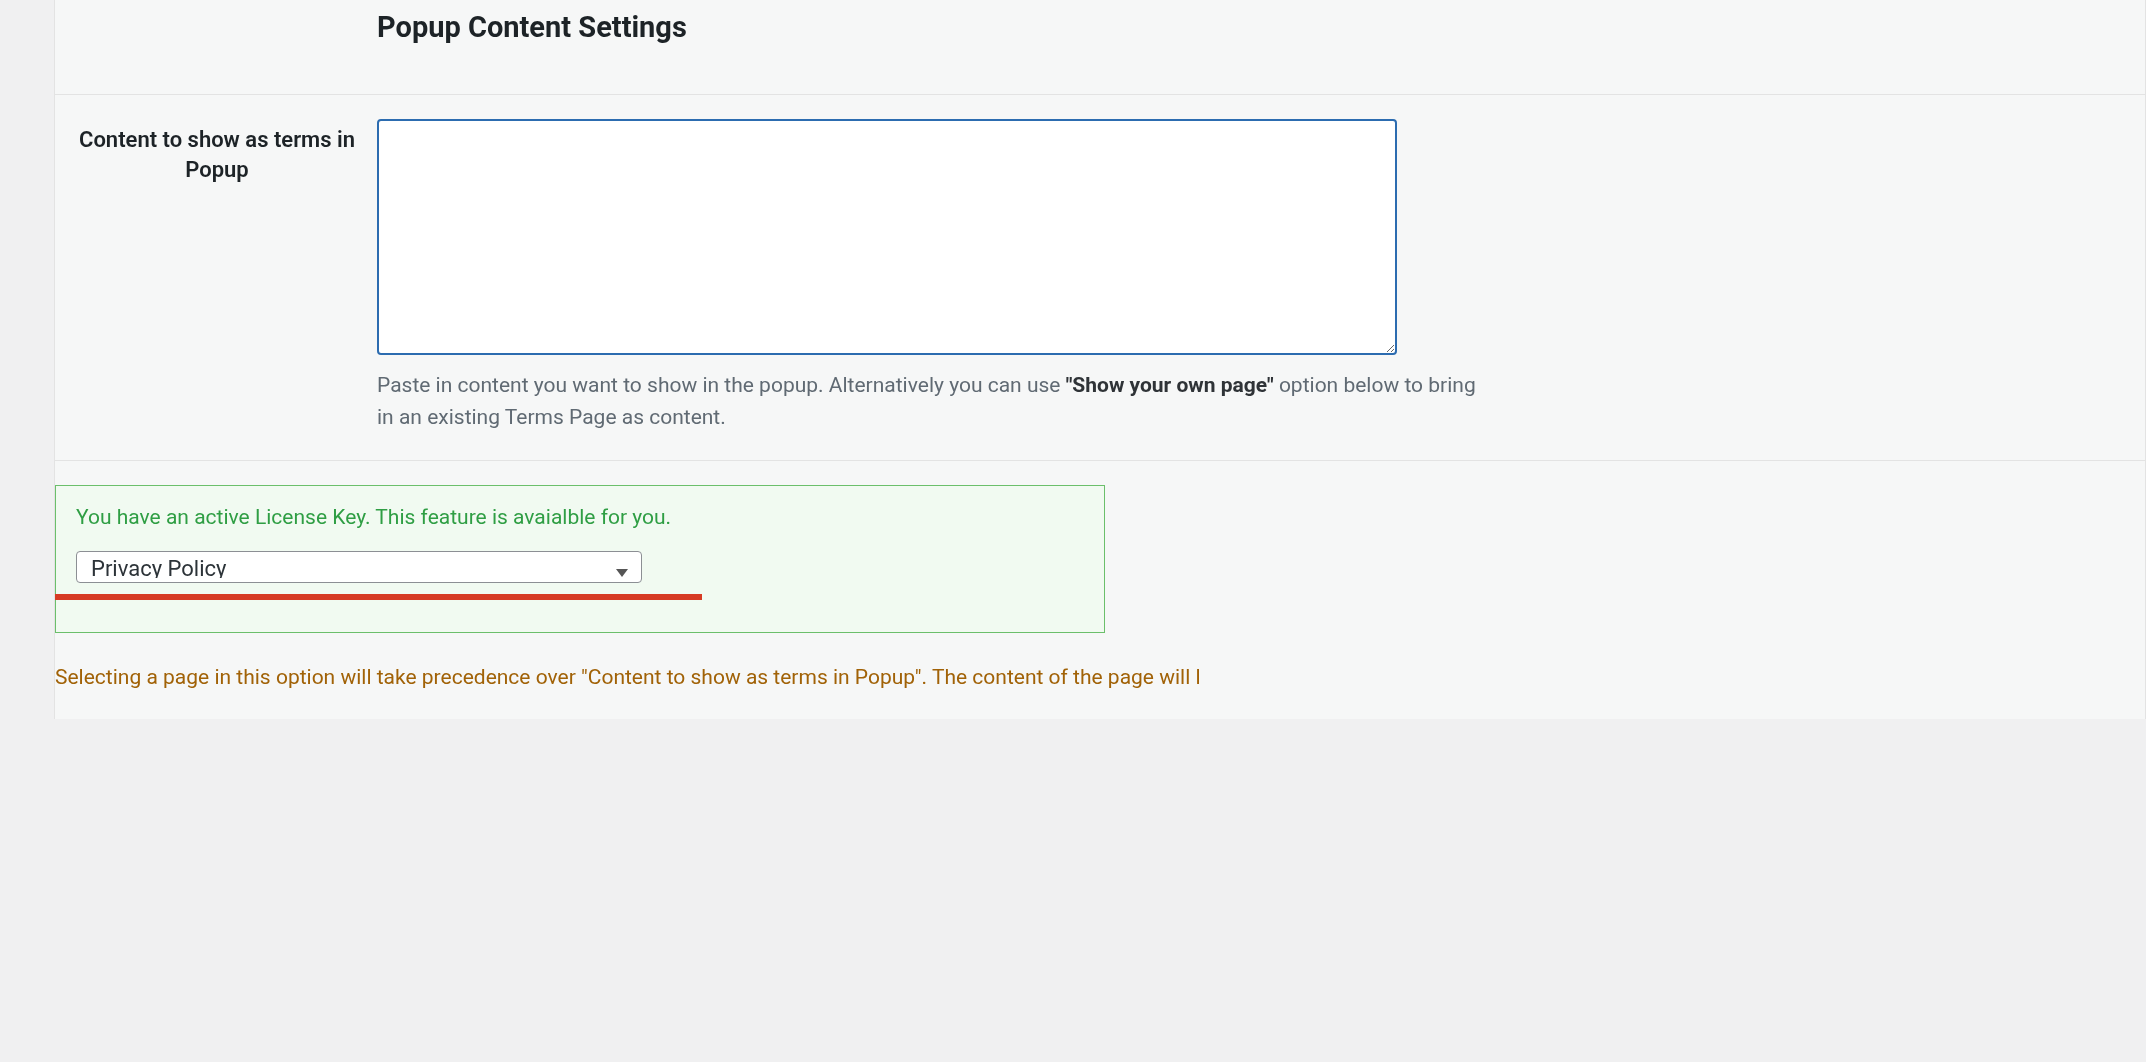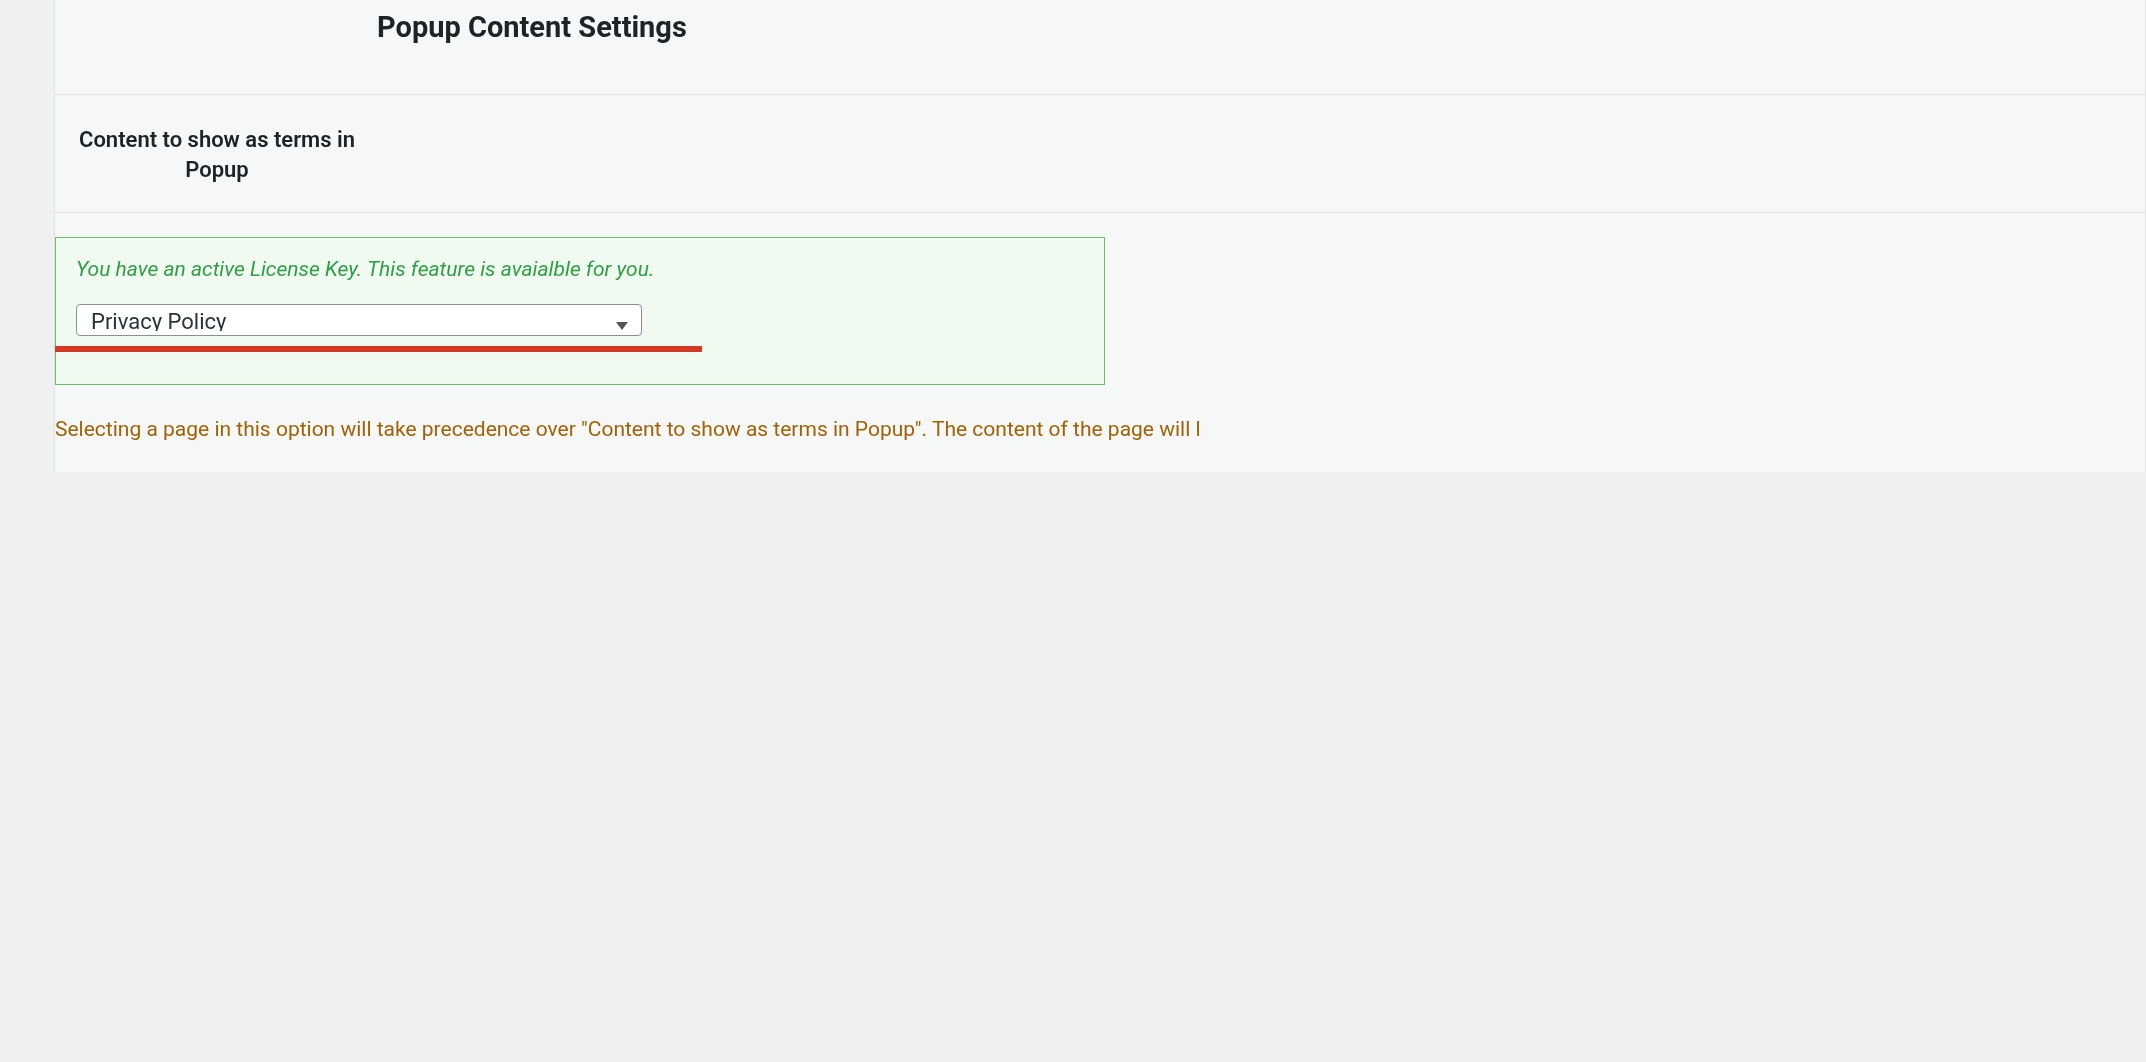--- a/index.html
+++ b/index.html
@@ -83,21 +83,20 @@
       border: 1px solid #6bbf6b;
       background: #f1faf1;
       padding: 16px 20px 22px;
       width: 1050px;
       max-width: 100%;
     }
     .green-msg {
       color: #2f9e44;
       font-size: 21px;
       margin-bottom: 18px;
-      font-style: italic;
     }
     .select-wrap {
       position: relative;
       display: block;
       margin-bottom: 16px;
     }
     select.page-select {
       width: 566px;
       height: 32px;
       border: 1px solid #8c8f94;
@@ -155,20 +154,27 @@
       <div class="label-col"></div>
       <div class="field-col">
         <h2 class="heading">Popup Content Settings</h2>
       </div>
     </div>
 
     <div class="section-row">
       <div class="label-col">
         <div class="label-text">Content to show as terms in Popup</div>
       </div>
+      <div class="field-col">
+        <textarea class="content-area" value="" style=""></textarea>
+        <p class="helper">
+          <span>Paste in content you want to show in the popup.
+Alternatively you can use </span><strong>"Show your own page"</strong><span> option below to bring in an existing Terms Page as content.</span>
+        </p>
+      </div>
     </div>
 
     <div class="section-row" style="border-bottom:none;">
       <div class="field-col">
         <div class="green-box">
           <div class="green-msg">You have an active License Key. This feature is avaialble for you.</div>
           <div class="select-wrap">
             <select class="page-select">
               <option>Privacy Policy</option>
             </select>

